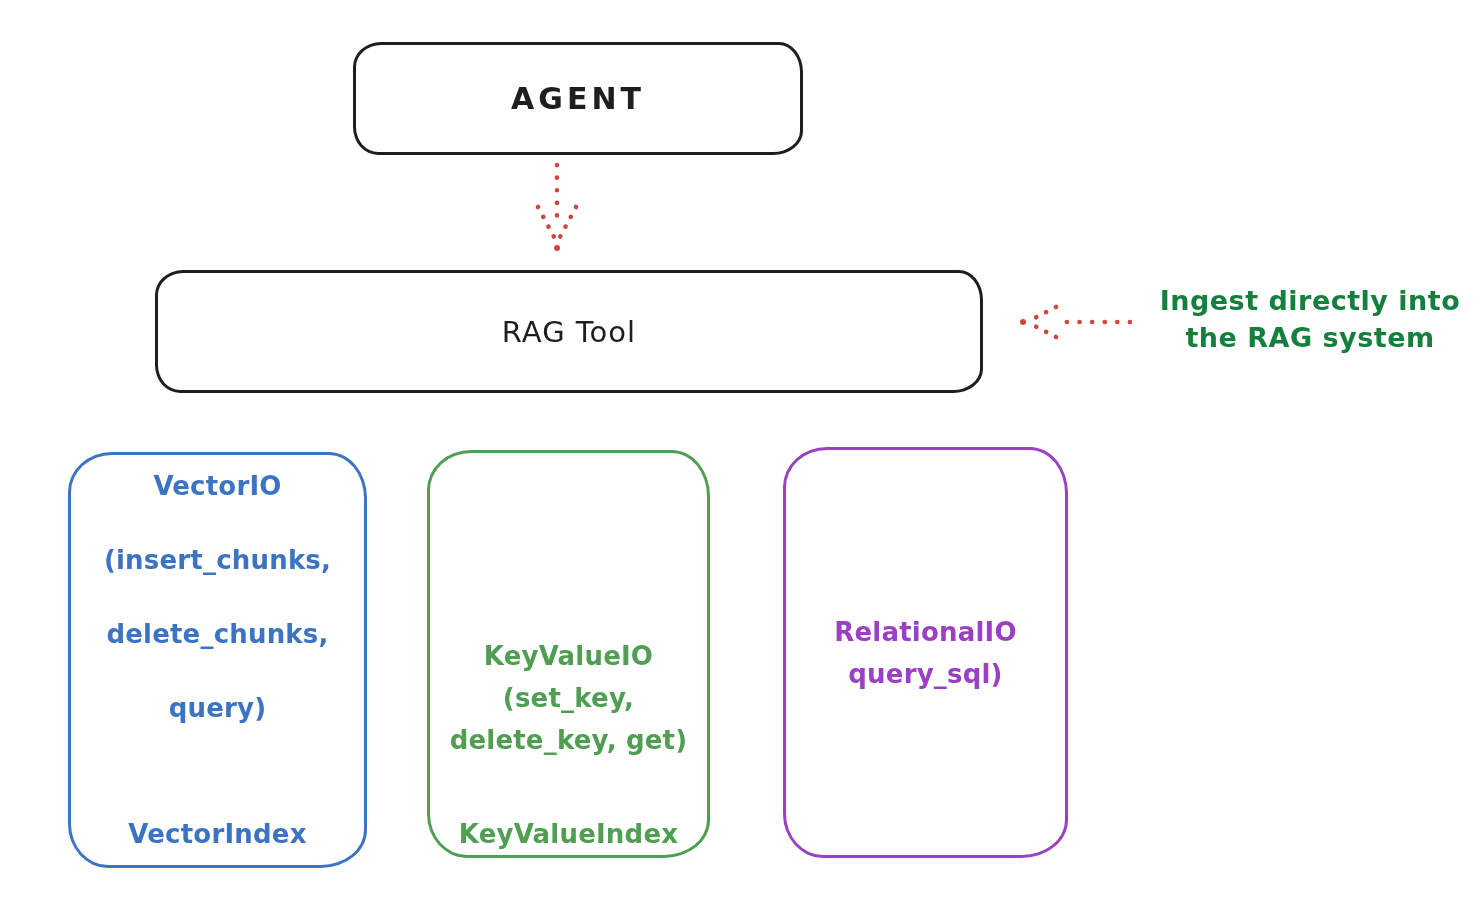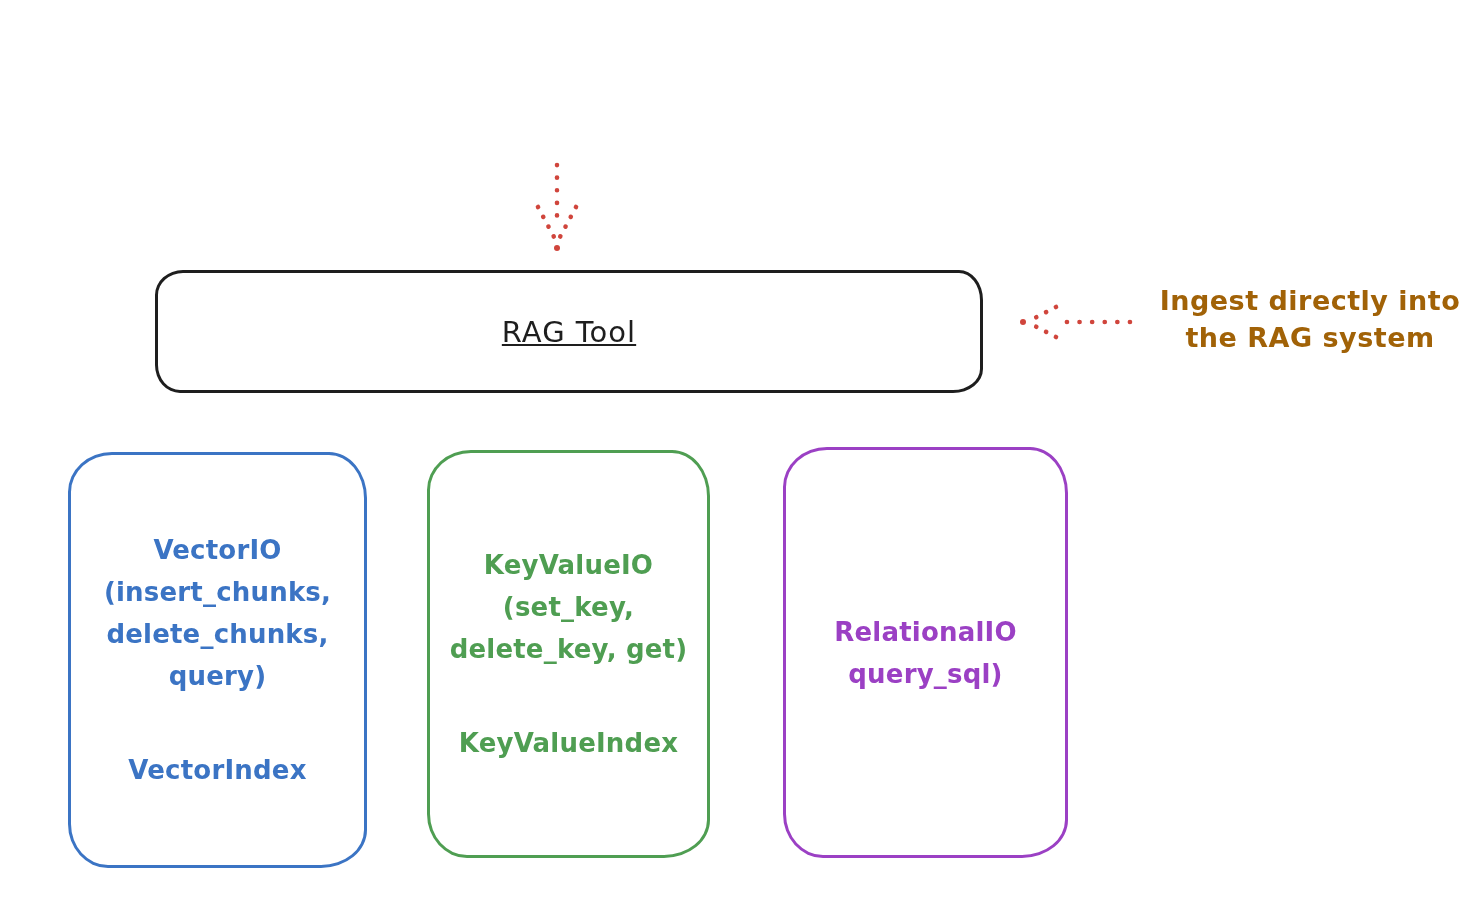--- a/index.html
+++ b/index.html
@@ -36,33 +36,32 @@
     font-size: 30px;
     font-weight: 600;
     letter-spacing: 4px;
   }
   .node-rag {
     left: 155px; top: 270px;
     width: 828px; height: 123px;
     font-size: 29px;
     font-weight: 500;
     letter-spacing: 1px;
-    text-decoration: underline;
   }
   .io-box {
     border: 3.6px solid currentColor;
     border-radius: 44px 38px 46px 40px / 40px 46px 38px 44px;
     flex-direction: column;
     font-size: 26px;
     font-weight: 600;
     line-height: 42px;
     letter-spacing: 0.2px;
   }
   .io-vector     { left: 68px;  top: 452px; width: 299px; height: 416px; }
-  .io-keyvalue   { left: 427px; top: 450px; width: 283px; height: 408px; }
+  .io-keyvalue   { left: 427px; top: 450px; width: 283px; height: 408px; justify-content: flex-end; }
   .io-relational { left: 783px; top: 447px; width: 285px; height: 411px; }
   .io-index-label {
     margin-top: 52px;
   }
   
   .annotation {
     position: absolute;
     left: 1138px; top: 282px;
     width: 344px;
     text-align: center;
@@ -86,45 +85,48 @@
   }
   .arrow-svg .dots { stroke-dasharray: 0.1 12.5; }
   .arrow-svg .dots-head { stroke-dasharray: 0.1 11; }
   .arrow-svg circle { fill: currentColor; }
 </style>
 </head>
 <body>
 
 <div class="canvas">
 
+  <div class="node node-ink node-agent">
+    <span>AGENT</span>
+  </div>
 
   <svg class="arrow-svg arrow-down" width="64" height="104" viewBox="0 0 64 104" style="color: rgb(208, 69, 60);">
     <line class="dots" x1="32" y1="5" x2="32" y2="66"></line>
     <line class="dots-head" x1="13" y1="47" x2="29" y2="77"></line>
     <line class="dots-head" x1="51" y1="47" x2="35" y2="77"></line>
     <circle cx="32" cy="88" r="3"></circle>
   </svg>
 
   <div class="node node-ink node-rag">
     <span>RAG Tool</span>
   </div>
 
   <svg class="arrow-svg arrow-left" width="124" height="44" viewBox="0 0 124 44" style="color: rgb(208, 69, 60);">
     <line class="dots" x1="116" y1="22" x2="42" y2="22"></line>
     <line class="dots-head" x1="42" y1="7" x2="15" y2="21"></line>
     <line class="dots-head" x1="42" y1="37" x2="15" y2="23"></line>
     <circle cx="9" cy="22" r="3"></circle>
   </svg>
 
-  <div class="annotation" style="color: #a16207;">
+  <div class="annotation" style="color: #15803d;">
     <div>Ingest directly into</div>
     <div>the RAG system</div>
   </div>
 
-  <div class="node io-box io-vector" style="color: rgb(59, 116, 196);">
+  <div class="node io-box io-vector" style="color: rgb(59, 116, 196); gap: 32px;">
     <div>VectorIO</div>
     <div>(insert_chunks,</div>
     <div>delete_chunks,</div>
     <div>query)</div>
     <div class="io-index-label">VectorIndex</div>
   </div>
 
   <div class="node io-box io-keyvalue" style="color: rgb(79, 158, 82);">
     <div>KeyValueIO</div>
     <div>(set_key,</div>

